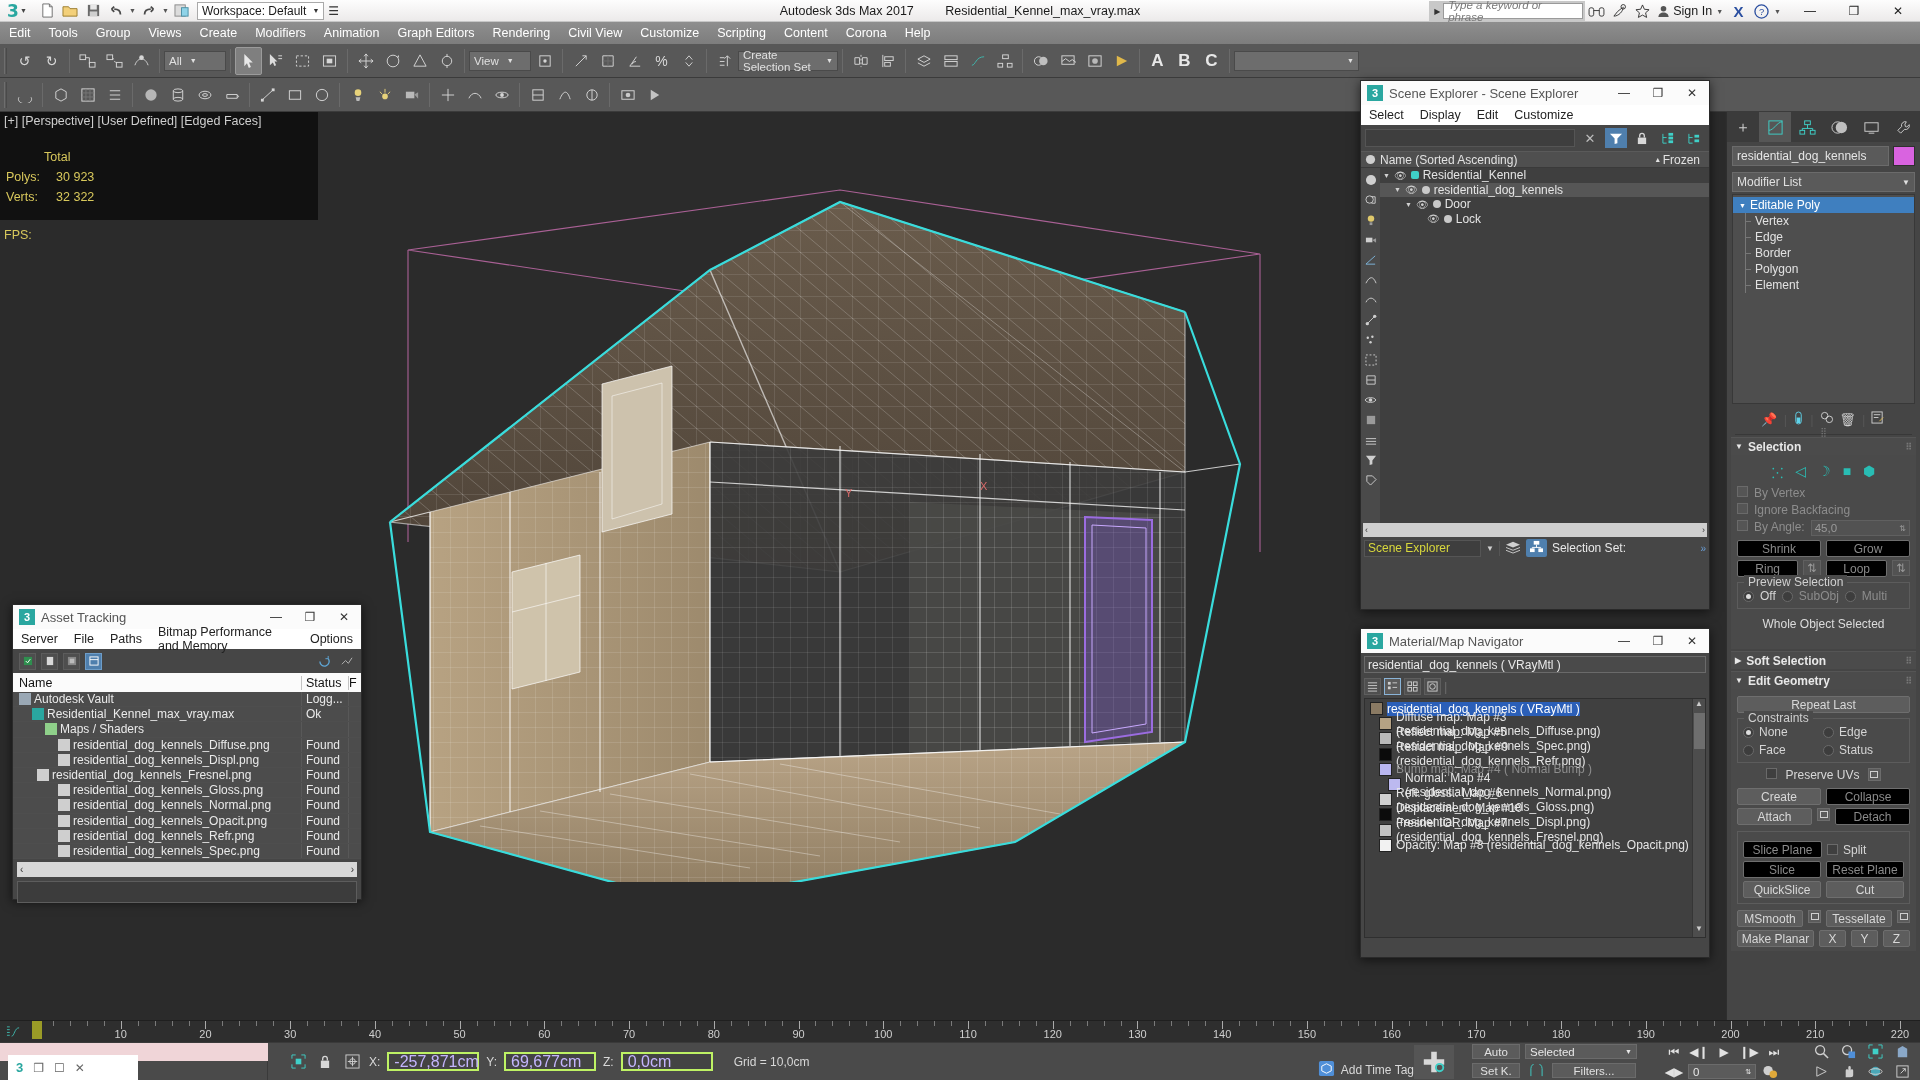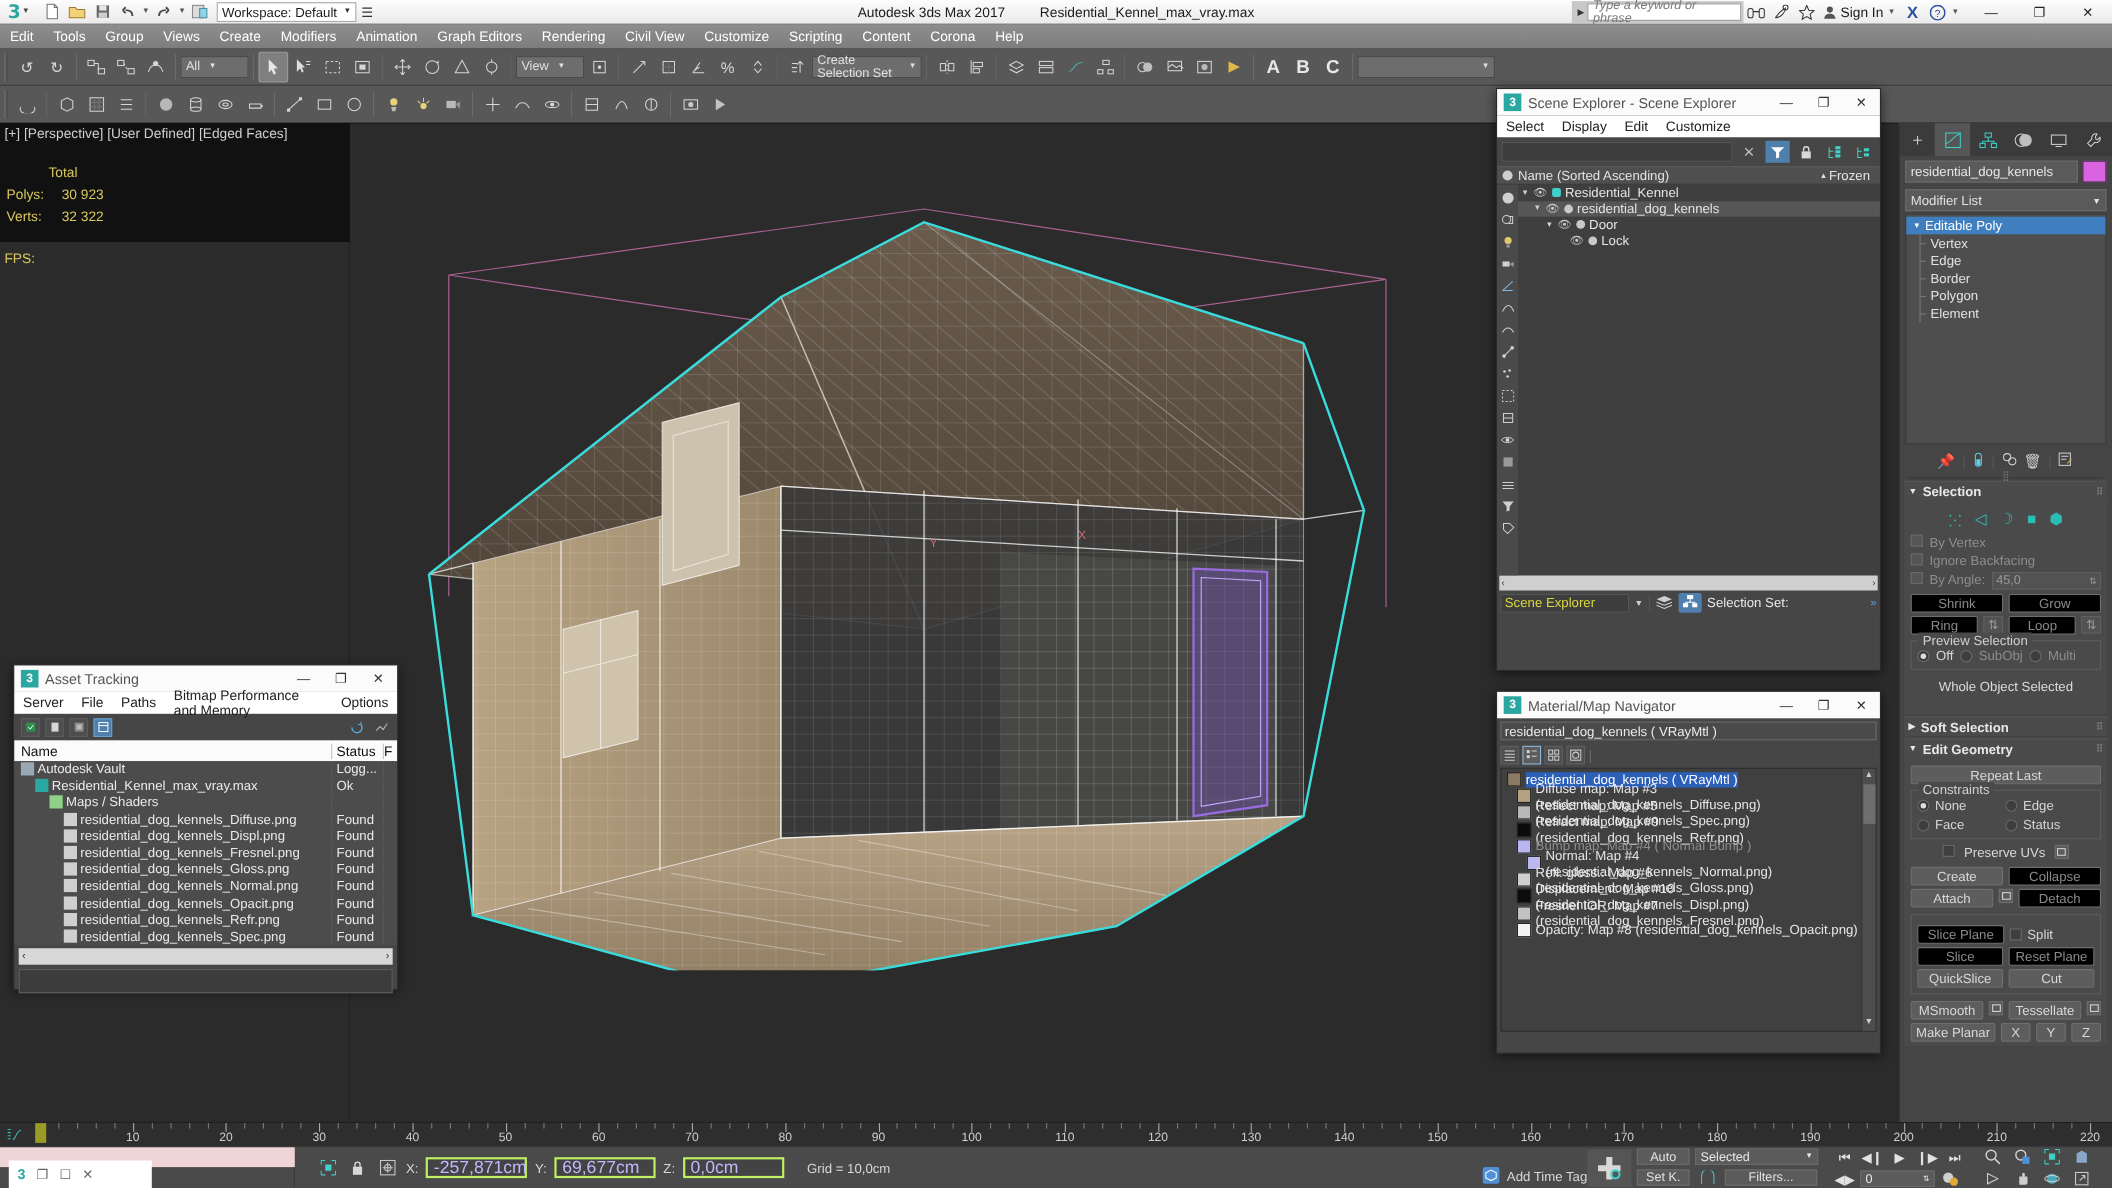--- a/index.html
+++ b/index.html
@@ -196,21 +196,21 @@
   .statusbar { position:absolute; left:0; top:1042px; width:1920px; height:38px; background:#4a4a4a;
      border-top:1px solid #3a3a3a; display:flex; align-items:stretch;}
   .sb-mini { width:268px; border-right:1px solid #3a3a3a; background:#4a4a4a; position:relative;}
   .sb-pink { position:absolute; left:0; top:0; width:268px; height:18px; background:#f0d5d8;}
   .sb-msgs { width:500px; padding:3px 6px; font-size:12px; color:#e0e0e0; line-height:17px;}
   .sb-coords { flex:1; display:flex; align-items:center; gap:7px; padding-left:20px;}
   .cbtn { width:20px;height:20px; display:flex;align-items:center;justify-content:center; color:#cfcfcf; font-size:12px;}
   .cfield { height:19px; background:#434343; border:2px solid #bef264; width:92px; display:flex;
      align-items:center; padding:0 5px; font-size:16px; color:#c4b5fd;}
   .clbl { font-size:12px; color:#d8d8d8;}
-  .sb-anim { display:flex; align-items:center; gap:5px; padding-right:16px;}
+  .sb-anim { display:flex; align-items:center; gap:18px; padding-right:6px;}
   .bigkey { width:40px;height:34px; background:#555; display:flex; align-items:center; justify-content:center;
      color:#ddd; font-size:20px;}
   .akbtn { height:15px; background:#5b5b5b; border:1px solid #6b6b6b; display:flex; align-items:center;
      justify-content:center; font-size:11.5px; color:#e0e0e0; padding:0 6px;}
   .acombo { width:112px; height:15px; background:#5b5b5b; border:1px solid #6b6b6b; display:flex;
      align-items:center; justify-content:space-between; padding:0 4px; font-size:11.5px; color:#e8e8e8;}
   .pbtn2 { width:22px;height:17px; display:flex;align-items:center;justify-content:center; color:#e2e2e2; font-size:12px;}
   .navbtn { width:24px;height:17px; display:flex;align-items:center;justify-content:center; color:#cfcfcf; font-size:13px;}
 
   
@@ -1405,21 +1405,21 @@
         </div>
         <div class="at-row">
           <div class="c1" style="padding-left: 45px;">
             <span class="at-ic" style="background: rgb(207, 207, 207);"></span>
             <span>residential_dog_kennels_Displ.png</span>
           </div>
           <div class="c2">Found</div>
           <div class="c3"></div>
         </div>
         <div class="at-row">
-          <div class="c1" style="padding-left: 45px;">
+          <div class="c1" style="padding-left: 24px;">
             <span class="at-ic" style="background: rgb(207, 207, 207);"></span>
             <span>residential_dog_kennels_Fresnel.png</span>
           </div>
           <div class="c2">Found</div>
           <div class="c3"></div>
         </div>
         <div class="at-row">
           <div class="c1" style="padding-left: 45px;">
             <span class="at-ic" style="background: rgb(207, 207, 207);"></span>
             <span>residential_dog_kennels_Gloss.png</span>

